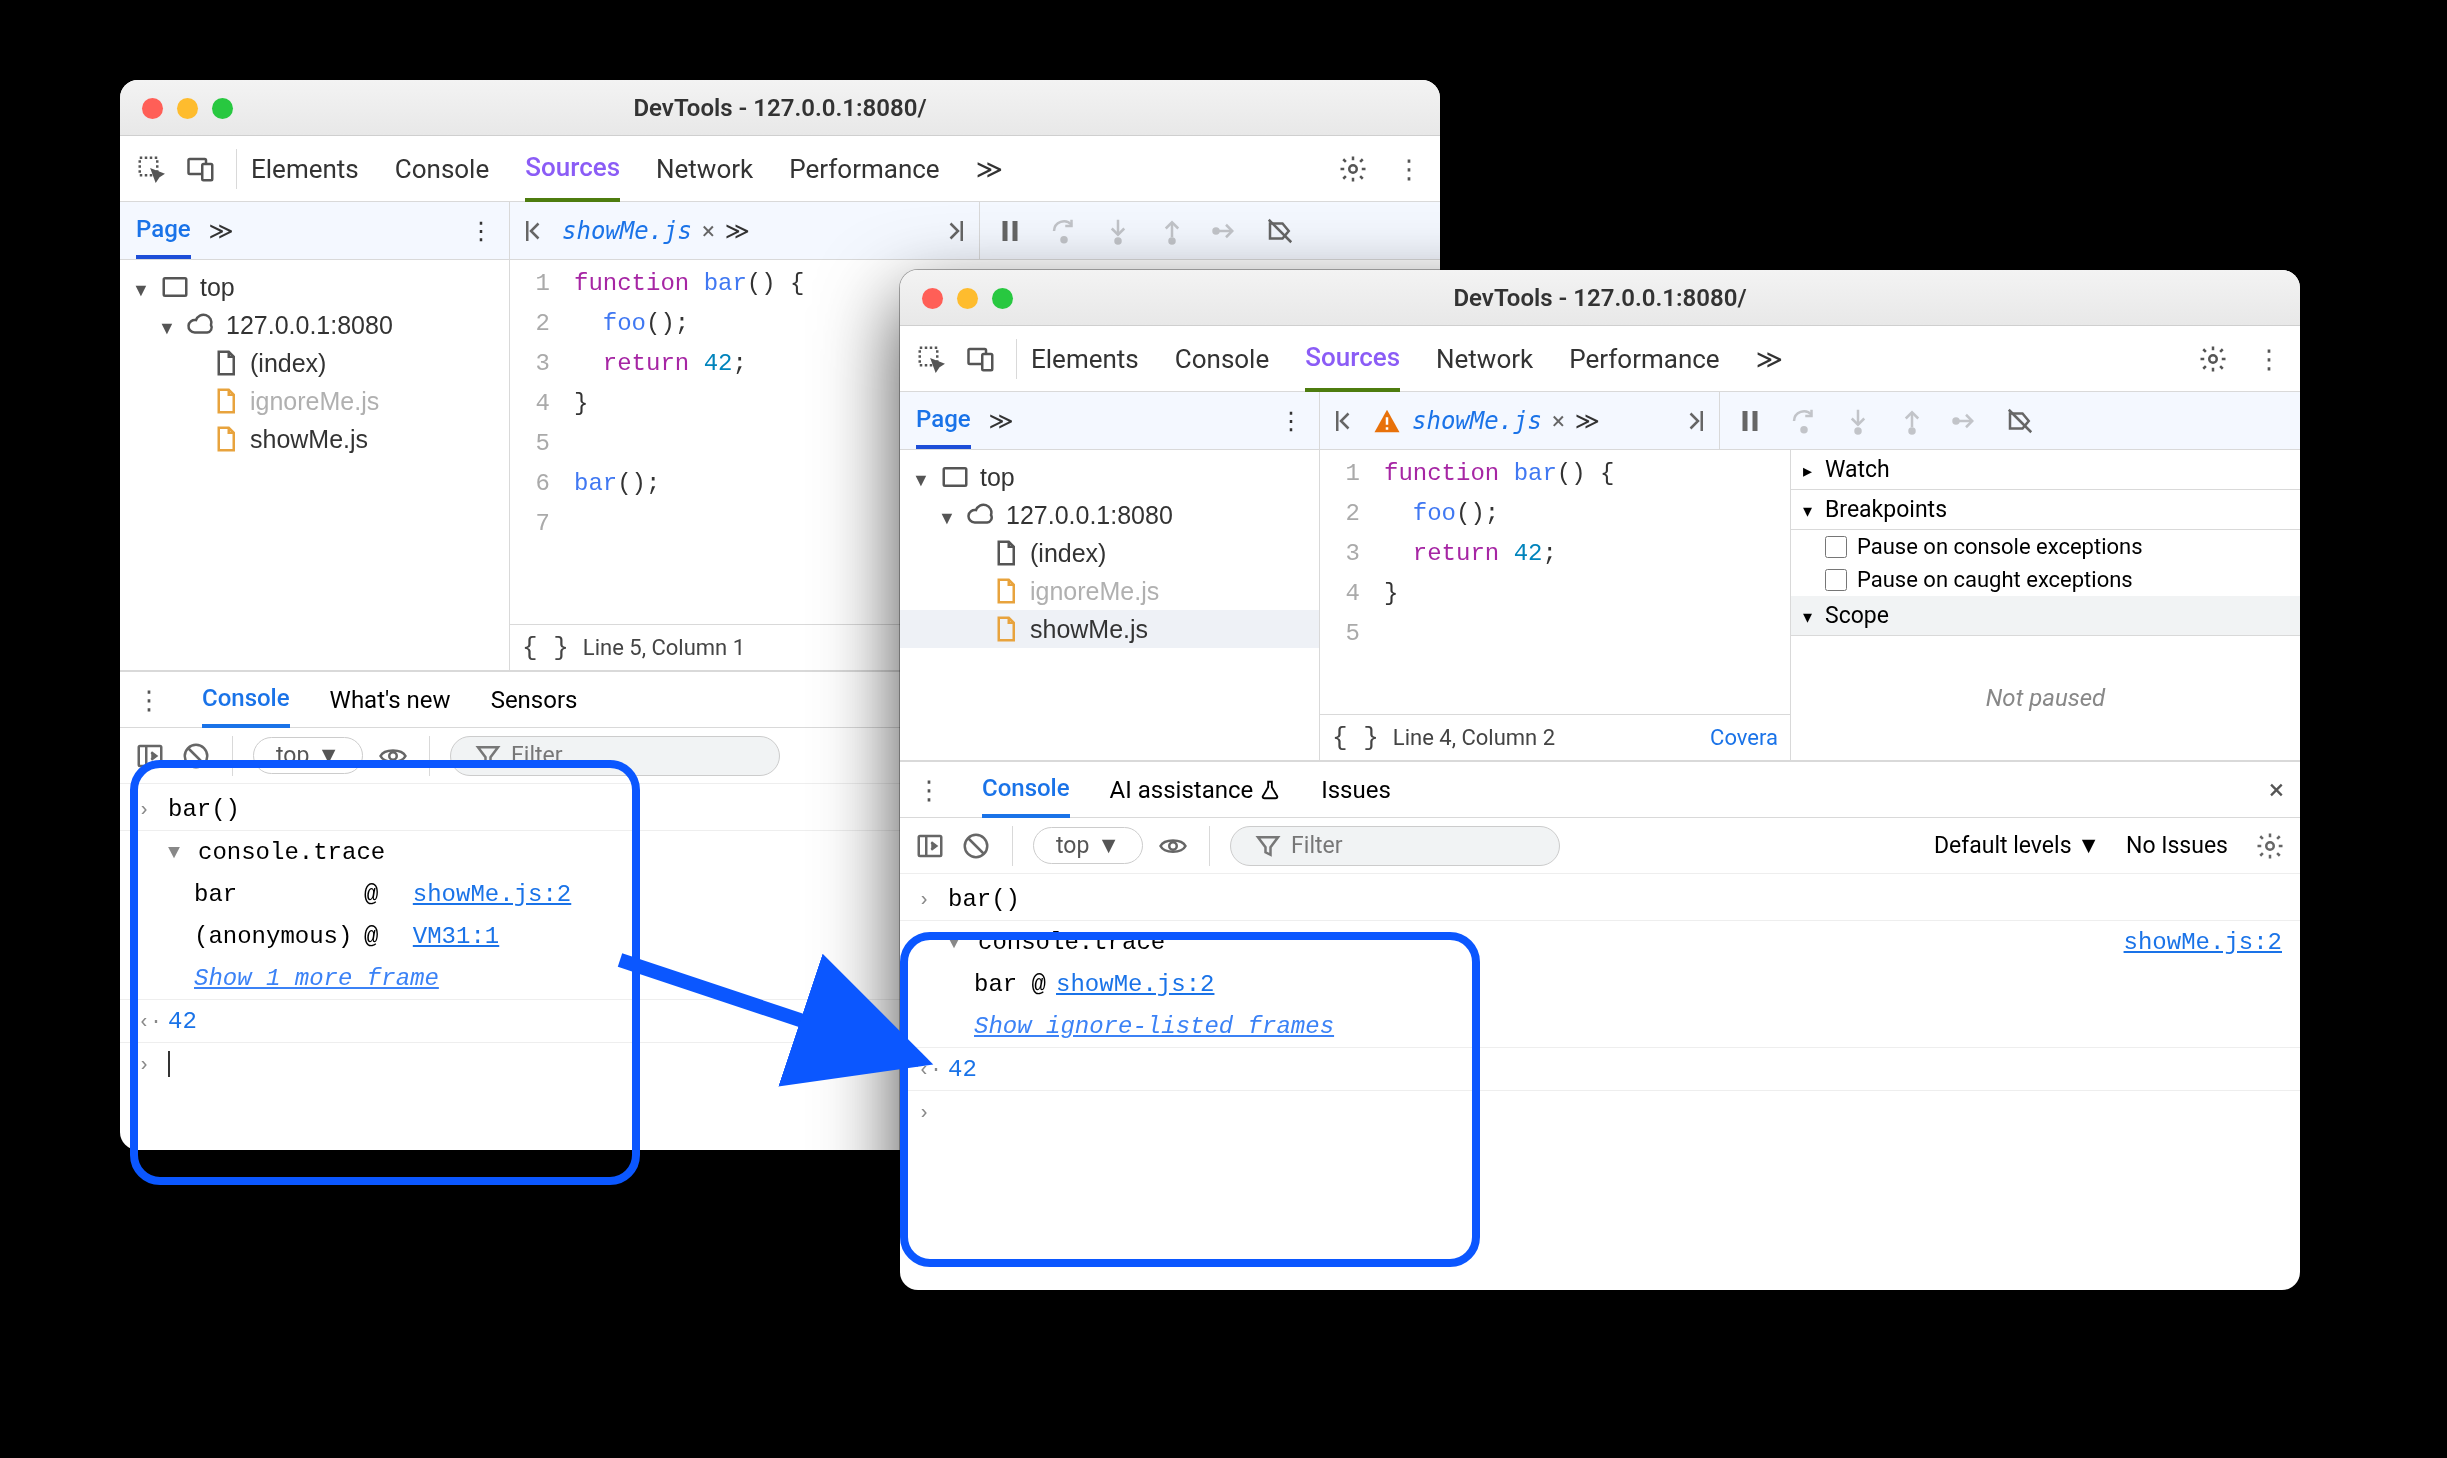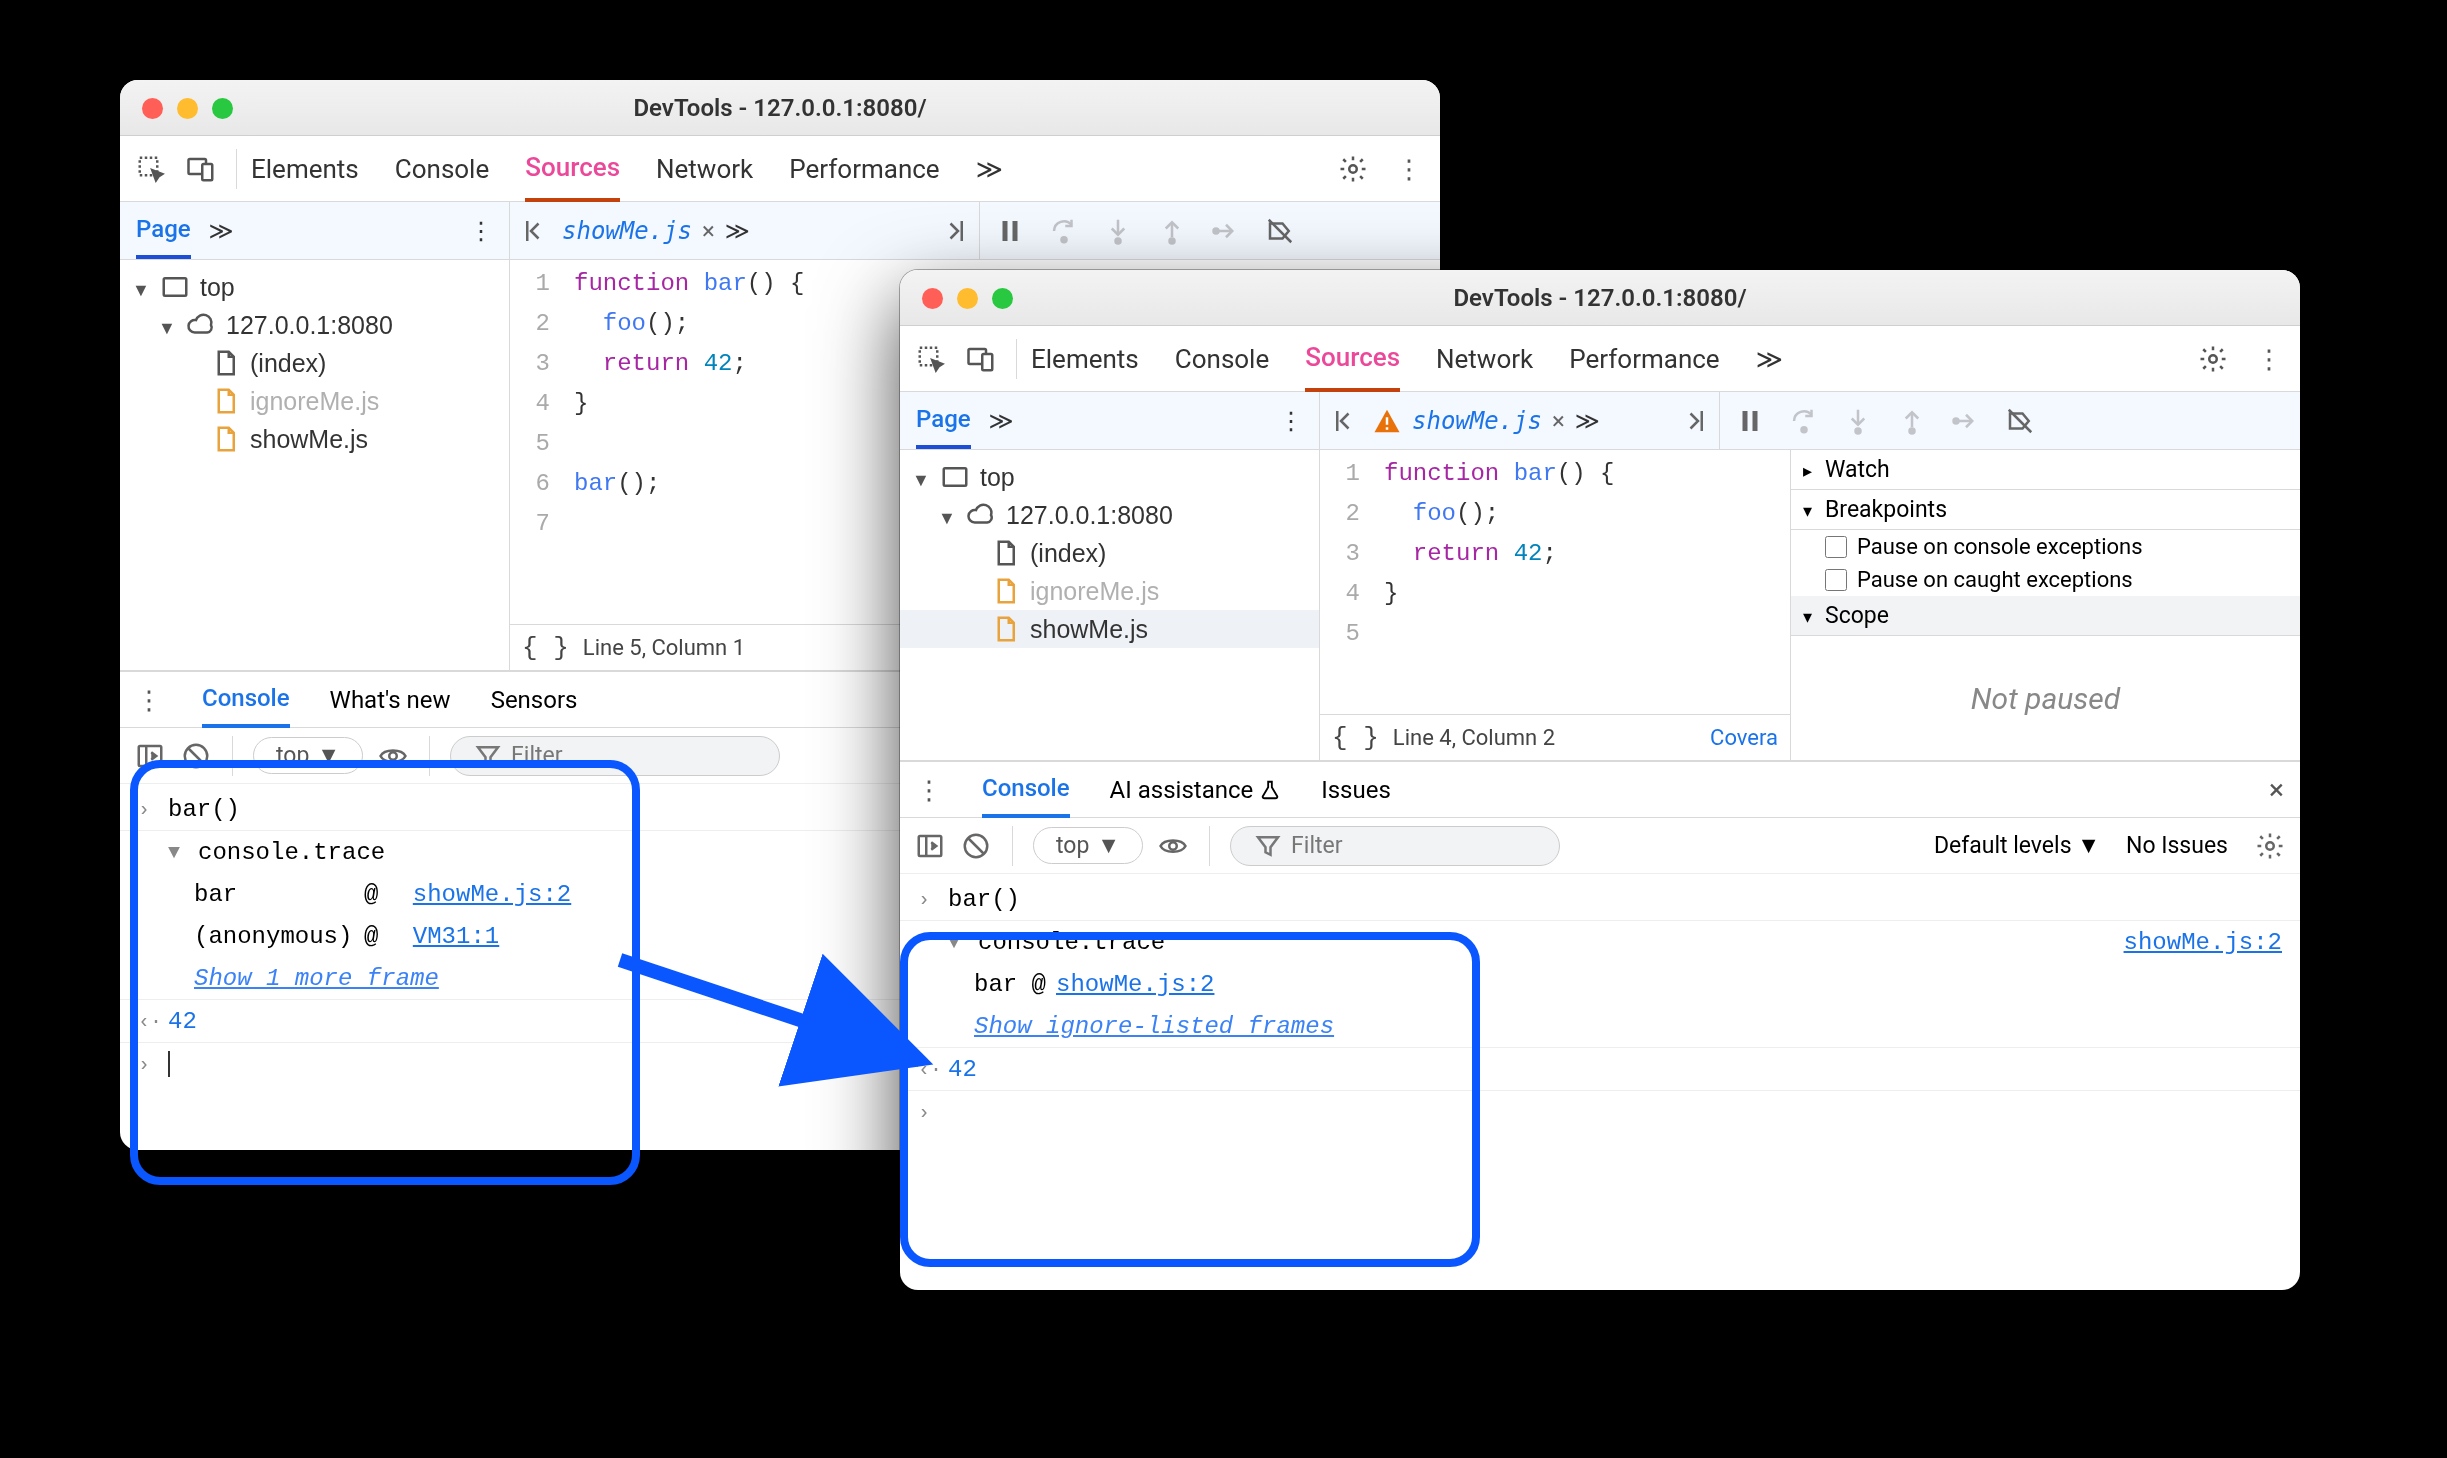--- a/index.html
+++ b/index.html
@@ -42,21 +42,21 @@
   
   .toolbar {
     display:flex; align-items:center; height:66px;
     border-bottom:1px solid #d9d9d9; padding:0 10px; gap:8px;
     font-size:26px; color:#333;
   }
   .tbicon { width:42px; height:42px; display:flex; align-items:center; justify-content:center; color:#555; }
   .tbsep { width:1px; height:40px; background:#d9d9d9; margin:0 6px; }
   .tabs { display:flex; gap:36px; flex:1; align-items:center; height:100%;}
   .tab { height:100%; display:flex; align-items:center; color:#333; cursor:pointer; }
-  .tab.active { color:#ec4899; border-bottom:4px solid #c2410c; margin-bottom:-1px; font-weight:500;}
+  .tab.active { color:#8b5cf6; border-bottom:4px solid #4d7c0f; margin-bottom:-1px; font-weight:500;}
   .toolbar .right { margin-left:auto; display:flex; gap:14px; align-items:center;}
 
   
   .secbar {
     display:flex; align-items:center; height:58px;
     border-bottom:1px solid #d9d9d9; background:#f4f8ff;
     font-size:24px; color:#333;
   }
   .secbar .secleft { display:flex; align-items:center; gap:18px; padding:0 16px; width:390px; border-right:1px solid #d9d9d9; height:100%;}
   .secbar .secleft.w2 { width:420px; }
@@ -89,21 +89,21 @@
   .statusline { height:46px; border-top:1px solid #d9d9d9; display:flex; align-items:center; font-size:22px; padding:0 12px; gap:14px; color:#444; }
   .statusline .cov { color:#1a73e8; margin-left:auto; }
 
   
   .rpane { width:510px; border-left:1px solid #d9d9d9; font-size:23px; display:flex; flex-direction:column;}
   .acc { border-bottom:1px solid #d9d9d9; padding:6px 12px; display:flex; align-items:center; gap:8px;}
   .acc .atri::before{content:"▸"; font-size:18px; width:14px; display:inline-block;}
   .acc.open .atri::before{content:"▾";}
   .chkrow { display:flex; align-items:center; gap:10px; padding:4px 14px 4px 34px; font-size:22px;}
   .chkrow input{ width:22px;height:22px;}
-  .notpaused { flex:1; display:flex; align-items:center; justify-content:center; color:#888; font-style:italic; font-size:30px;}
+  .notpaused { flex:1; display:flex; align-items:center; justify-content:center; color:#888; font-style:italic; font-size:24px;}
 
   
   .drawer { border-top:2px solid #d9d9d9; display:flex; flex-direction:column;}
   .drtabs { display:flex; align-items:center; height:56px; font-size:24px; gap:40px; padding:0 16px; border-bottom:1px solid #d9d9d9;}
   .drtabs .dtab { height:100%; display:flex; align-items:center;}
   .drtabs .dtab.active { color:#1a73e8; border-bottom:4px solid #1a73e8; margin-bottom:-1px; font-weight:500;}
   .drtabs .xclose { margin-left:auto; font-size:28px; color:#555;}
   .drtabs .menuicon { font-size:26px; color:#555; }
   .drbar { display:flex; align-items:center; height:56px; gap:14px; padding:0 14px; border-bottom:1px solid #eee; font-size:23px;}
   .pill { border:1px solid #ccc; border-radius:22px; padding:4px 22px; display:flex; align-items:center; gap:8px; color:#555;}

